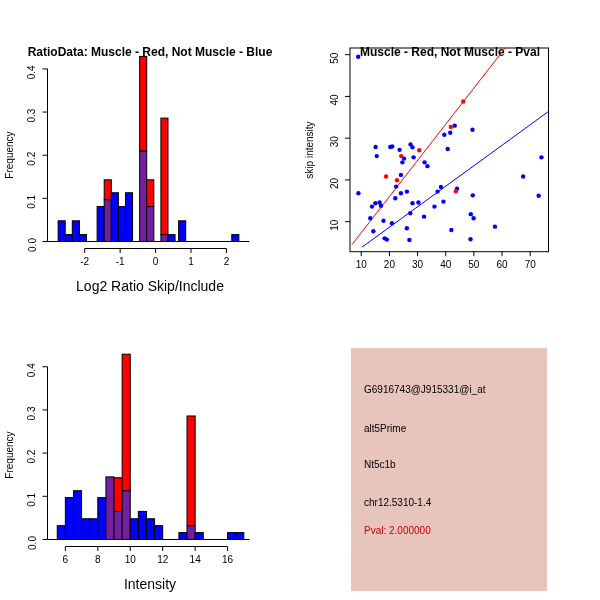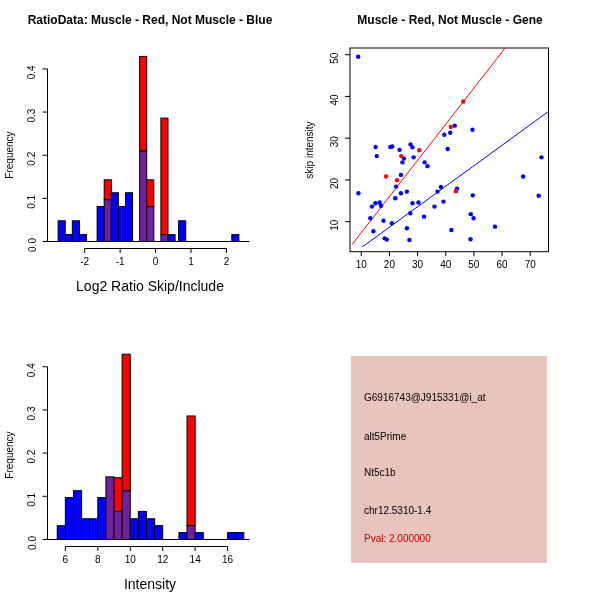--- a/index.html
+++ b/index.html
@@ -1,21 +1,21 @@
 <!DOCTYPE html>
 <html><head>
 <meta charset="utf-8">
 <style>
   html,body{margin:0;padding:0;background:#ffffff;}
   #canvas{position:relative;width:600px;height:600px;background:#ffffff;overflow:hidden;
           font-family:"Liberation Sans",sans-serif;}
   .panel{position:absolute;width:300px;height:300px;}
   .panel svg{position:absolute;left:0;top:0;font-family:"Liberation Sans",sans-serif;}
   .chart-title{position:absolute;left:0;width:300px;text-align:center;
-               font-size:12px;font-weight:bold;color:#000;white-space:nowrap;}
+               font-size:12px;font-weight:bold;color:#000;white-space:nowrap;margin-top:32px;}
   .x-label{position:absolute;left:0;width:300px;text-align:center;font-size:14px;color:#000;}
   .y-label{position:absolute;width:300px;height:14px;text-align:center;font-size:10px;color:#000;
            transform:rotate(-90deg);}
   .info-box{position:absolute;}
   .info-line{position:absolute;left:13px;font-size:10px;color:#000;white-space:nowrap;}
 </style>
 </head>
 <body>
 
 <div id="canvas">
@@ -64,21 +64,21 @@
         <rect x="160.90350877192984" y="118.10224719101126" width="7.087719298245616" height="116.49438202247188" fill="#ff0000" stroke="#000000"></rect>
         <rect x="167.99122807017545" y="234.59662921348314" width="7.087719298245616" height="6.903370786516859" fill="#0000ff" stroke="#000000"></rect>
         <rect x="178.62280701754386" y="220.78988764044945" width="7.087719298245616" height="20.71011235955055" fill="#0000ff" stroke="#000000"></rect>
         <rect x="231.78070175438597" y="234.59662921348314" width="7.087719298245616" height="6.903370786516859" fill="#0000ff" stroke="#000000"></rect>
       </svg>
     <div class="x-label" style="top:278px">Log2 Ratio Skip/Include</div>
     <div class="y-label" style="left:-139px;top:148px">Frequency</div>
   </section>
 
   <section class="panel" style="left:300px;top:0">
-    <div class="chart-title" style="top:13px">Muscle - Red, Not Muscle - Gene</div>
+    <div class="chart-title" style="top:13px">Muscle - Red, Not Muscle - Pval</div>
     <svg id="svg-scatter" width="300" height="300">
         <rect x="50" y="48" width="198.5" height="203.7" fill="none" stroke="#000000"></rect>
         <line x1="61.26241134751773" y1="251.7" x2="61.26241134751773" y2="256.2" stroke="#000000"></line>
         <text x="61.26241134751773" y="267.7" font-size="10px" fill="#000000" text-anchor="middle">10</text>
         <line x1="89.41843971631207" y1="251.7" x2="89.41843971631207" y2="256.2" stroke="#000000"></line>
         <text x="89.41843971631207" y="267.7" font-size="10px" fill="#000000" text-anchor="middle">20</text>
         <line x1="117.57446808510639" y1="251.7" x2="117.57446808510639" y2="256.2" stroke="#000000"></line>
         <text x="117.57446808510639" y="267.7" font-size="10px" fill="#000000" text-anchor="middle">30</text>
         <line x1="145.7304964539007" y1="251.7" x2="145.7304964539007" y2="256.2" stroke="#000000"></line>
         <text x="145.7304964539007" y="267.7" font-size="10px" fill="#000000" text-anchor="middle">40</text>
@@ -212,21 +212,21 @@
         <rect x="187.03413654618473" y="115.97370786516856" width="8.112449799196787" height="109.70516853932583" fill="#ff0000" stroke="#000000"></rect>
         <rect x="195.1465863453815" y="232.58943820224718" width="8.112449799196787" height="6.91056179775282" fill="#0000ff" stroke="#000000"></rect>
         <rect x="227.59638554216866" y="232.58943820224718" width="8.112449799196787" height="6.91056179775282" fill="#0000ff" stroke="#000000"></rect>
         <rect x="235.70883534136544" y="232.58943820224718" width="8.112449799196787" height="6.91056179775282" fill="#0000ff" stroke="#000000"></rect>
       </svg>
     <div class="x-label" style="top:276px">Intensity</div>
     <div class="y-label" style="left:-139px;top:148px">Frequency</div>
   </section>
 
   <section class="panel" style="left:300px;top:300px">
-    <div class="info-box" id="info-box" style="left: 51px; top: 56px; width: 196px; height: 207px; background: rgb(231, 196, 188);">
+    <div class="info-box" id="info-box" style="left: 51px; top: 48px; width: 196px; height: 243px; background: rgb(231, 196, 188);">
       <div class="info-line" style="top: 36px; color: rgb(0, 0, 0);">G6916743@J915331@i_at</div>
       <div class="info-line" style="top: 75px; color: rgb(0, 0, 0); text-align: center;">alt5Prime</div>
       <div class="info-line" style="top: 111px; color: rgb(0, 0, 0);">Nt5c1b</div>
       <div class="info-line" style="top: 149px; color: rgb(0, 0, 0);">chr12.5310-1.4</div>
       <div class="info-line" style="top: 177px; color: rgb(204, 0, 0);">Pval: 2.000000</div>
     </div>
   </section>
 
 </div>
 

